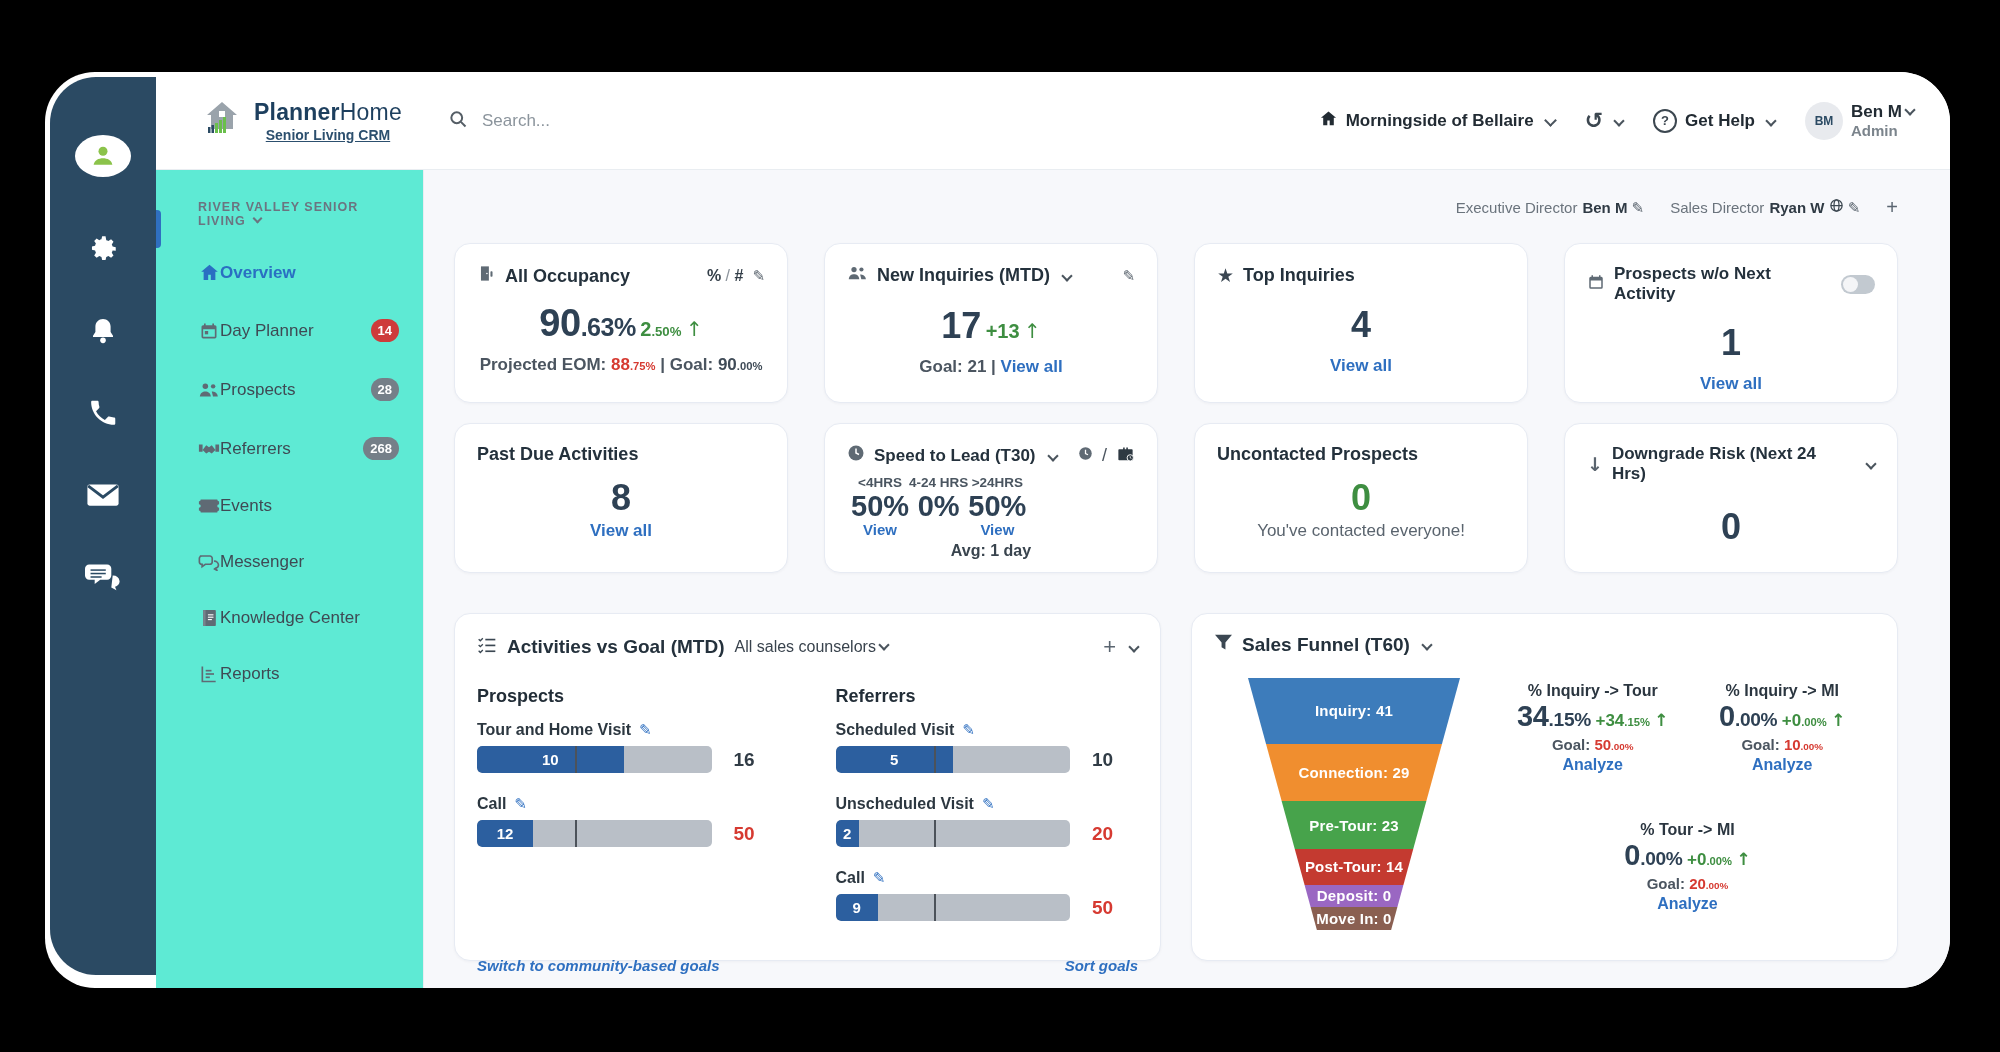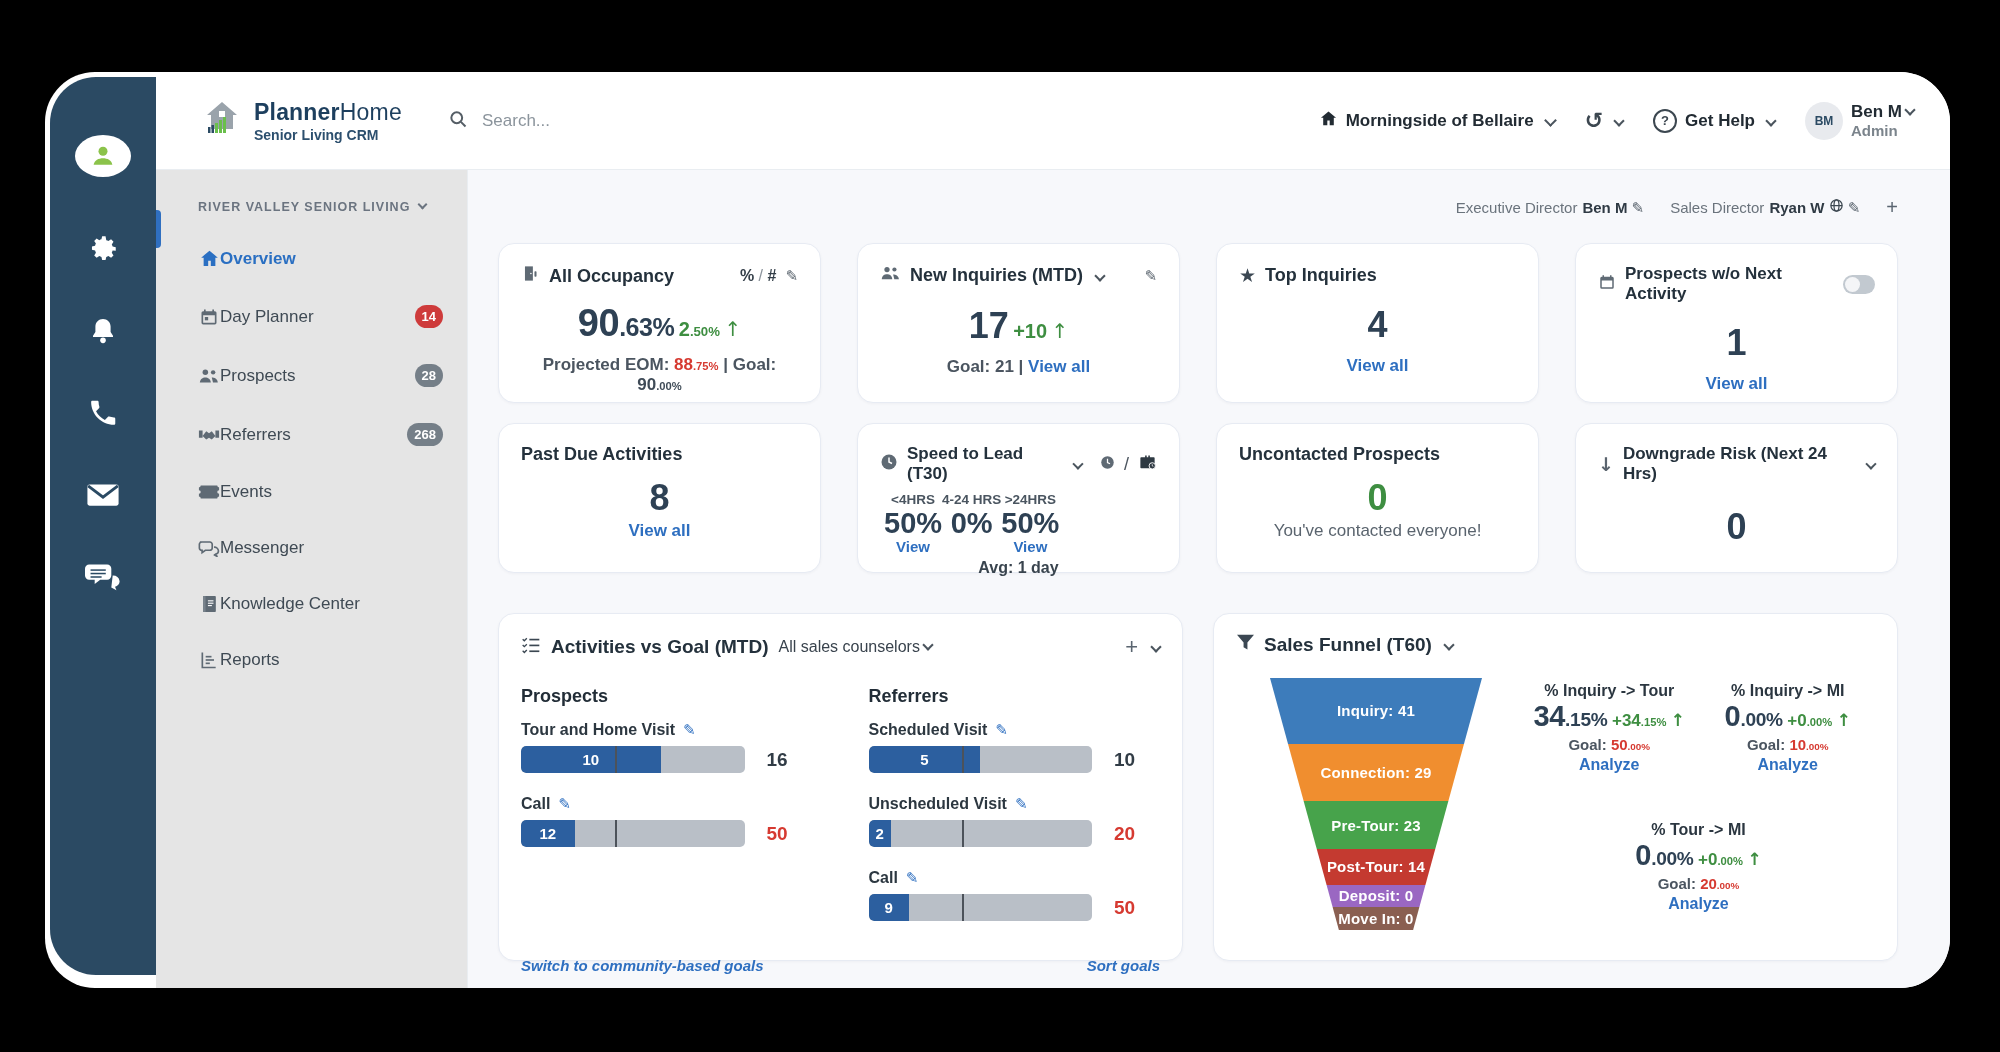--- a/index.html
+++ b/index.html
@@ -13,40 +13,40 @@
         padding-top:58px;box-sizing:border-box;z-index:3;}
   .rail-btn{width:56px;height:44px;display:flex;align-items:center;justify-content:center;margin-bottom:38px;cursor:pointer;}
   .profile-oval{width:56px;height:42px;background:#fff;border-radius:50%;display:flex;align-items:center;justify-content:center;margin-bottom:50px;}
   .rail svg{display:block;}
   
   .win-body{position:absolute;left:111px;top:0;right:0;bottom:0;display:flex;flex-direction:column;}
   .topbar{height:97px;background:#fff;border-bottom:1px solid #e9edf1;display:flex;align-items:center;flex:0 0 auto;}
   .logo-block{width:264px;display:flex;align-items:center;gap:10px;padding-left:44px;box-sizing:border-box;flex:0 0 auto;}
   .logo-text .l1{font-size:23px;color:#1d3f5e;letter-spacing:.2px;}
   .logo-text .l1 .bold{font-weight:700;}
-  .logo-text .l2{font-size:14px;color:#2c4f6e;font-weight:600;margin-top:1px;text-align:left;}
+  .logo-text .l2{font-size:14px;color:#2c4f6e;font-weight:600;margin-top:1px;text-align:center;text-decoration:underline;}
   .searchbar{display:flex;align-items:center;gap:12px;margin-left:28px;flex:1;}
   .searchbar input{border:none;outline:none;font-size:17px;color:#37424c;width:320px;background:transparent;
                    font-family:"Liberation Sans","DejaVu Sans",sans-serif;}
   .searchbar input::placeholder{color:#8b949c;}
   .topbar-right{display:flex;align-items:center;gap:30px;padding-right:36px;}
   .tb-item{display:flex;align-items:center;gap:8px;font-size:17px;color:#222b33;font-weight:600;cursor:pointer;white-space:nowrap;}
   .chev{width:7px;height:7px;border-right:2px solid #4a545d;border-bottom:2px solid #4a545d;
         transform:rotate(45deg);display:inline-block;margin-left:4px;vertical-align:3px;}
   .chev.small{width:6px;height:6px;}
   .qmark{width:20px;height:20px;border:2px solid #3c4750;border-radius:50%;display:inline-flex;align-items:center;justify-content:center;
          font-size:13px;font-weight:700;color:#3c4750;}
   .hist{font-family:"DejaVu Sans",sans-serif;font-size:22px;color:#3c4750;line-height:1;}
   .avatar{width:38px;height:38px;border-radius:50%;background:#e8eaee;display:flex;align-items:center;justify-content:center;
           font-size:12px;font-weight:700;color:#2b4a63;}
   .user-name{font-size:17px;font-weight:700;color:#222b33;line-height:1.15;}
   .user-role{font-size:15px;color:#7b848c;line-height:1.15;}
   
   .below{flex:1;display:flex;min-height:0;}
-  .sidenav{width:312px;flex:0 0 auto;background:#e5e5e5;border-right:1px solid #e9edf1;position:relative;
+  .sidenav{width:268px;flex:0 0 auto;background:#5eead4;border-right:1px solid #e9edf1;position:relative;
            padding:30px 20px 0 30px;box-sizing:border-box;}
   .active-pip{position:absolute;left:0;top:40px;width:5px;height:38px;background:#2f6fc0;border-radius:0 4px 4px 0;}
   .org-row{font-size:12.5px;letter-spacing:1px;color:#6b7480;font-weight:600;padding-left:12px;margin-bottom:24px;cursor:pointer;}
   .org-row .chev{width:5px;height:5px;border-color:#6b7480;}
   .nav-item{display:flex;align-items:center;padding:10px 4px 10px 12px;margin-bottom:16px;cursor:pointer;
             font-size:17px;color:#3f4a54;font-weight:500;}
   .nav-item.active{color:#2a6fc2;font-weight:700;}
   .nav-item .nicon{width:22px;display:flex;justify-content:center;}
   .badge{margin-left:auto;min-width:26px;height:23px;border-radius:12px;color:#fff;font-size:13px;font-weight:700;
          display:flex;align-items:center;justify-content:center;padding:0 7px;box-sizing:border-box;}
@@ -397,21 +397,21 @@
                       <path d="M2 17c.5-4 3-5.5 6-5.5s5.5 1.5 6 5.5z"></path>
                       <path d="M15 11.6c2.8.1 6.2 1.2 6.6 5.4h-5.2"></path>
                     </svg></span>
                 <span>New Inquiries (MTD)</span>
                 <span class="chev small"></span>
                 <span class="spacer"></span>
                 <span class="pencil">✎</span>
               </div>
               <div class="center-zone" style="margin-top:18px;">
                 <span class="big2">17</span>
-                <span class="delta green">+10</span>
+                <span class="delta green">+13</span>
                 <span class="delta green arrow">↑</span>
                 <div class="sub-line"><span>Goal: 21 |</span> <span class="link">View all</span></div>
               </div>
             </div>
 
             <div class="card h1">
               <div class="card-head">
                 <span class="star">★</span>
                 <span>Top Inquiries</span>
               </div>

